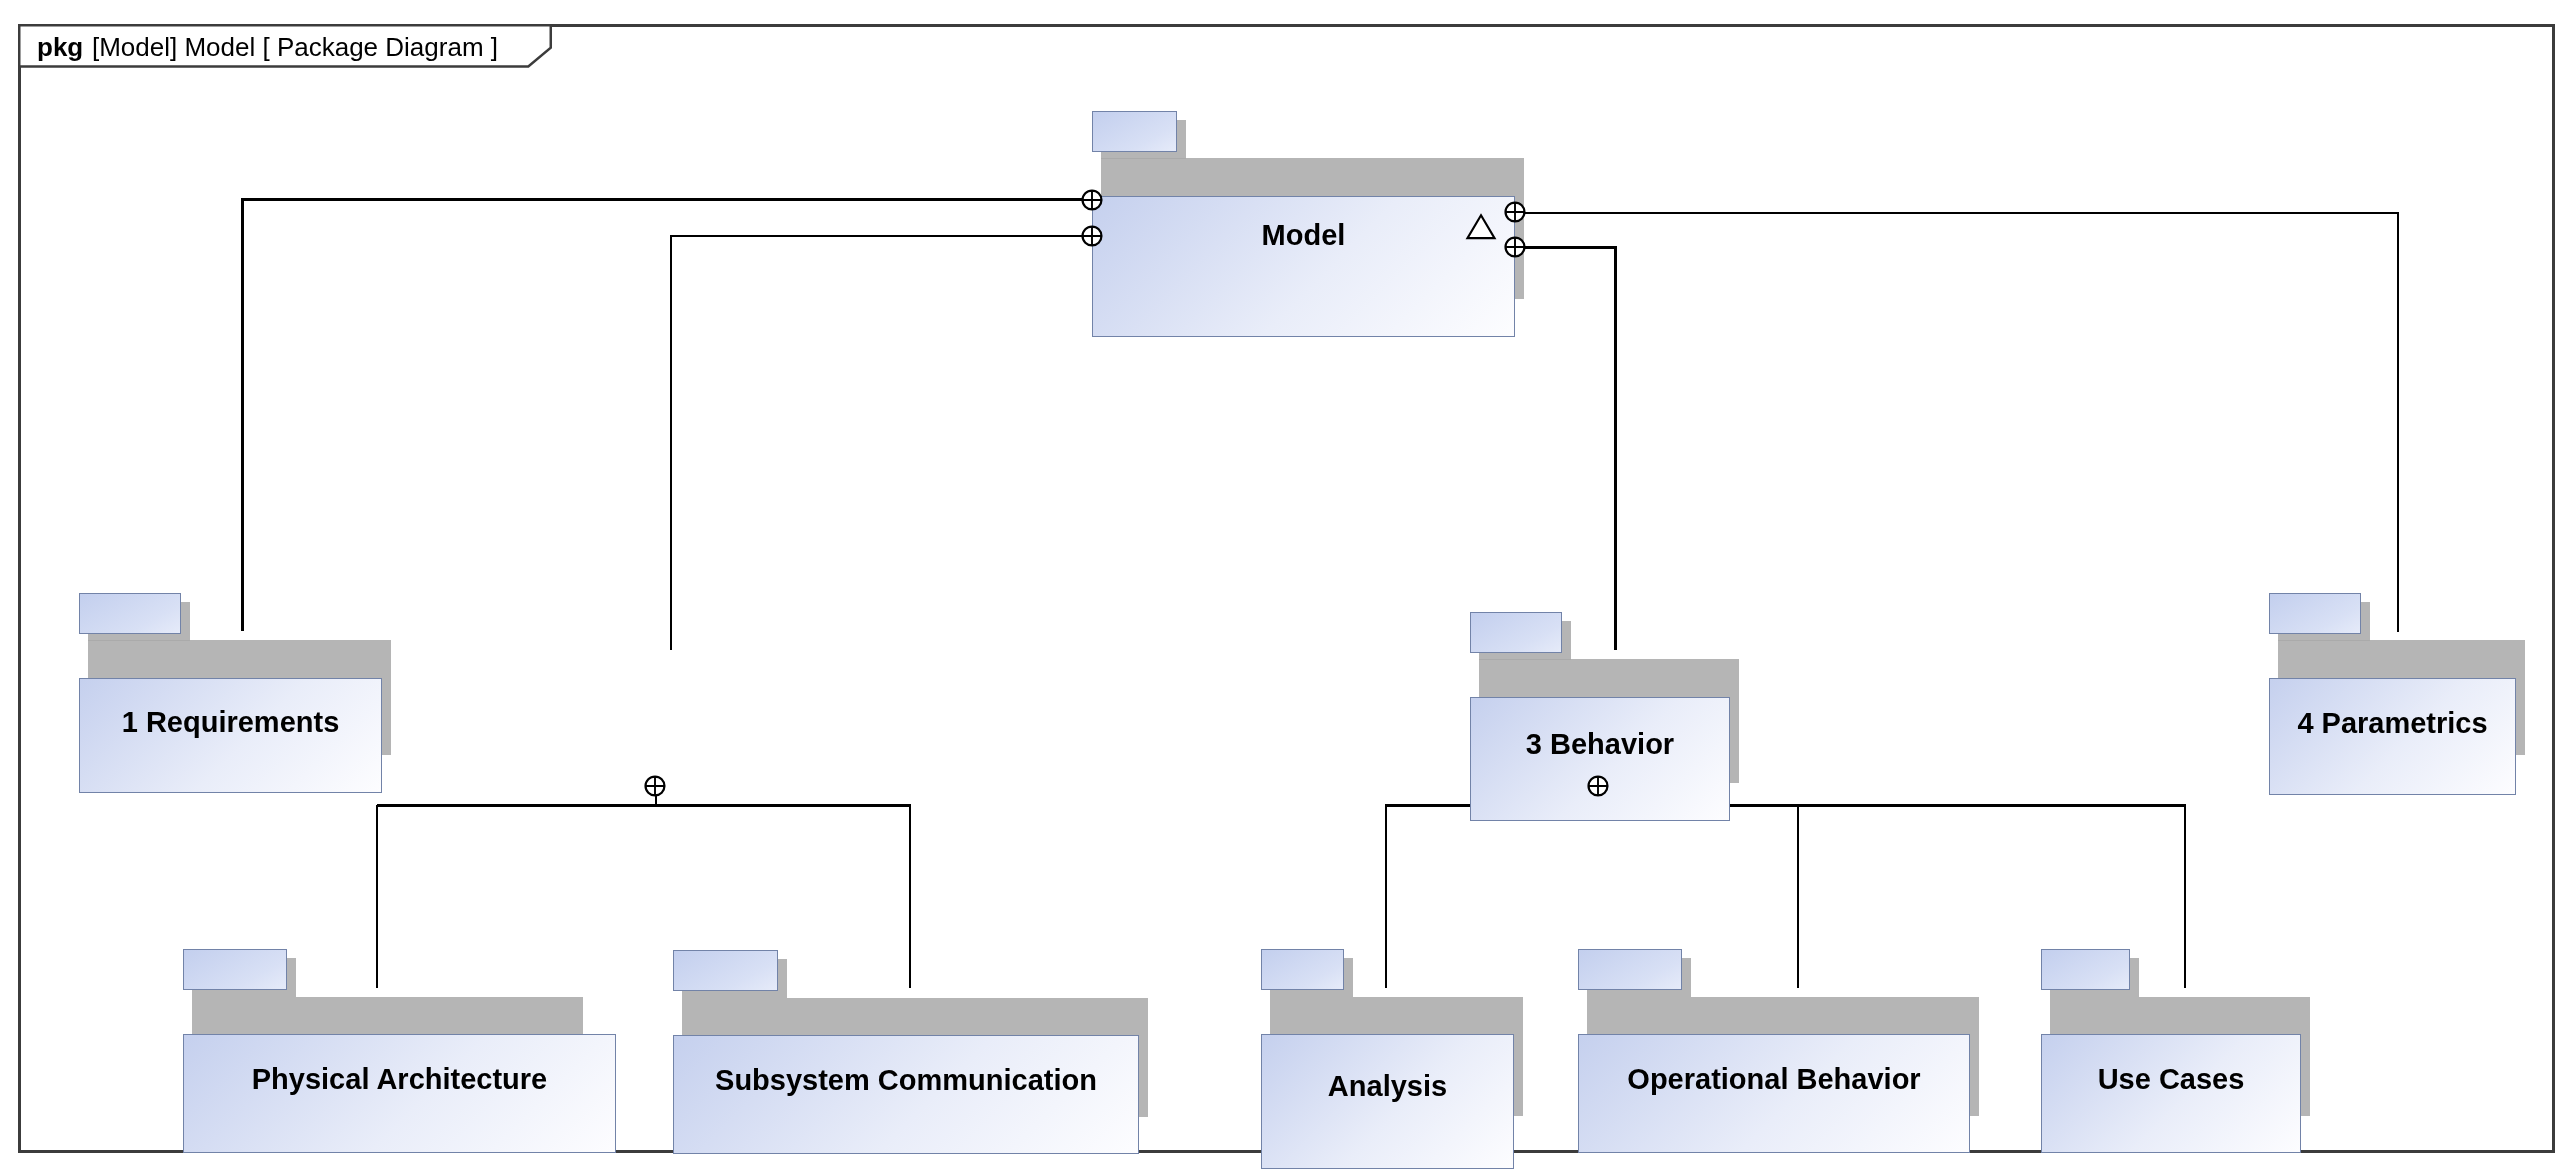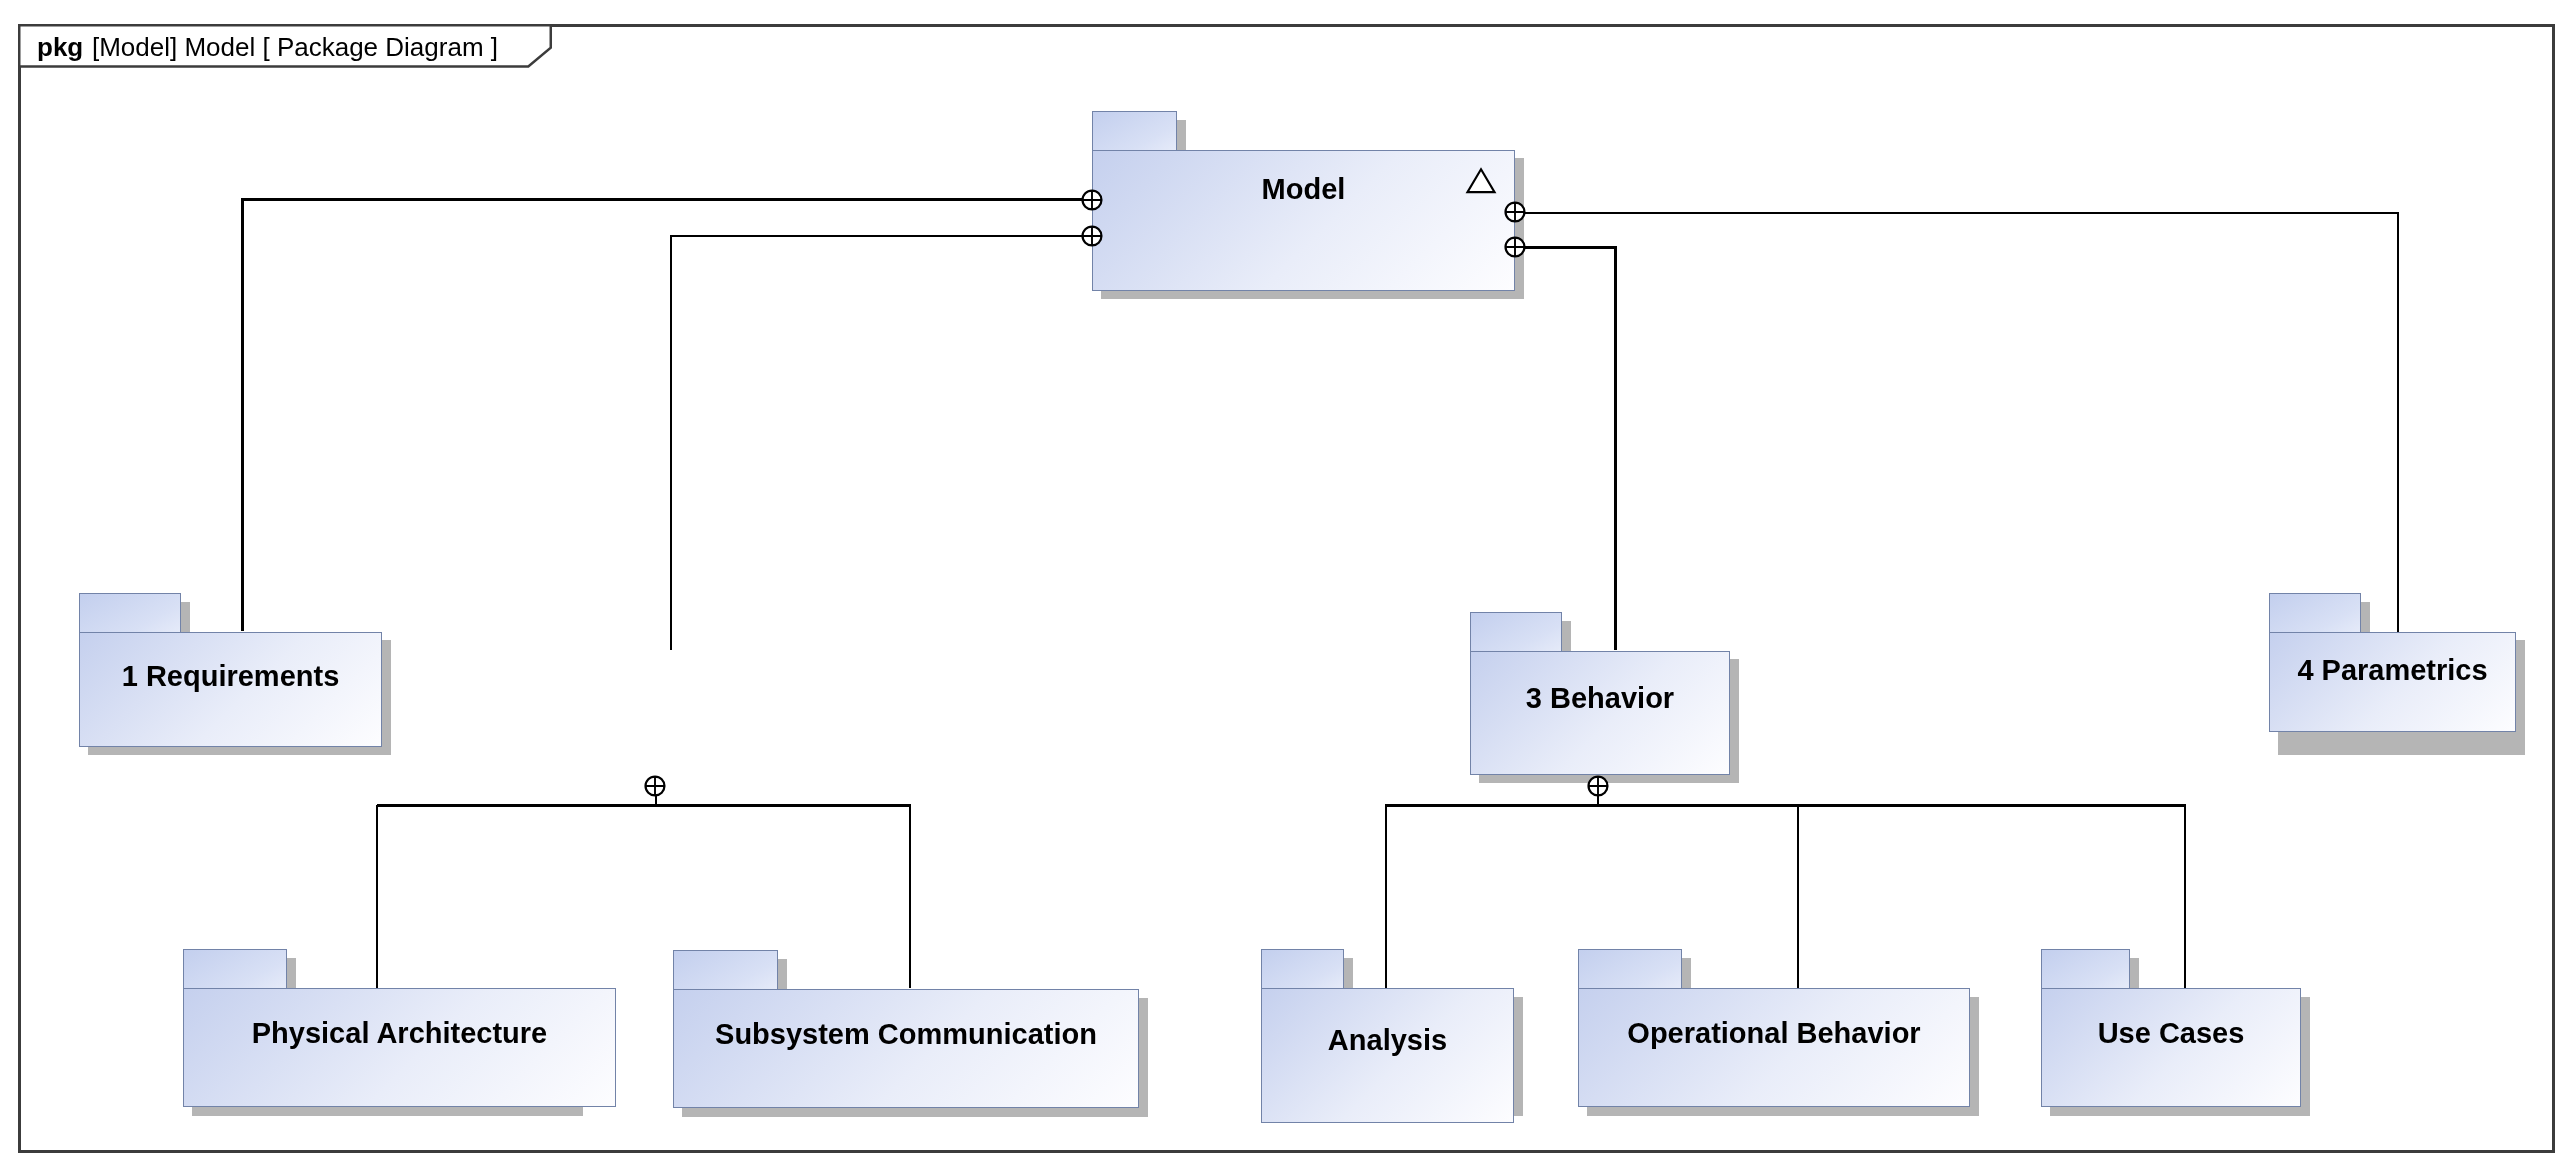--- a/index.html
+++ b/index.html
@@ -17,21 +17,21 @@
   .frame-rest{font-weight:normal;margin-left:8.7px;}
 
   
   .pkg{position:absolute;}
   .pkg .tab-shadow,.pkg .body-shadow{position:absolute;background:#a8a8a8;opacity:.85;}
   .pkg .tab{position:absolute;left:0;top:0;box-sizing:border-box;
         border:1.9px solid #7283a8;
         background:linear-gradient(150deg,#c3cfee 0%,#d8e0f5 70%,#e6ebf9 100%);}
   .pkg .pkg-body{position:absolute;left:0;box-sizing:border-box;width:100%;
         border:1.9px solid #7283a8;
-        background:linear-gradient(135deg,#c5d0ee 0%,#e9edf9 55%,#fdfdff 100%);}
+        background:linear-gradient(135deg,#c5d0ee 0%,#e9edf9 55%,#fdfdff 100%);margin-top:46px;}
   .pkg-label{position:absolute;left:0;right:0;top:38%;transform:translateY(-50%);
         text-align:center;font-weight:bold;font-size:29px;color:#000;white-space:nowrap;}
   .pkg-label.title-high{top:27%;}
 
   
   .seg{position:absolute;background:#000;}
 
   
   .anchor{position:absolute;width:24px;height:24px;}
 
@@ -113,21 +113,21 @@
     <div class="tab" style="width:92px;height:41px;"></div>
     <div class="pkg-body" style="top:39px;height:124px;">
       <span class="pkg-label">3 Behavior</span>
     </div>
   </div>
 
   <div class="pkg" style="left:2269px;top:593px;width:247px;height:154px;">
     <div class="tab-shadow" style="left:8.7px;top:8.7px;width:92px;height:39px;"></div>
     <div class="body-shadow" style="left:8.7px;top:47px;width:247px;height:115px;"></div>
     <div class="tab" style="width:92px;height:41px;"></div>
-    <div class="pkg-body" style="top:39px;height:100px;">
+    <div class="pkg-body" style="top:39px;height:117px;">
       <span class="pkg-label">4 Parametrics</span>
     </div>
   </div>
 
   <div class="pkg" style="left:183px;top:949px;width:391px;height:158px;padding-left:42px;">
     <div class="tab-shadow" style="left:8.7px;top:8.7px;width:104px;height:39px;"></div>
     <div class="body-shadow" style="left:8.7px;top:48px;width:391px;height:119px;"></div>
     <div class="tab" style="width:104px;height:41px;"></div>
     <div class="pkg-body" style="top:39px;height:119px;">
       <span class="pkg-label">Physical Architecture</span>

